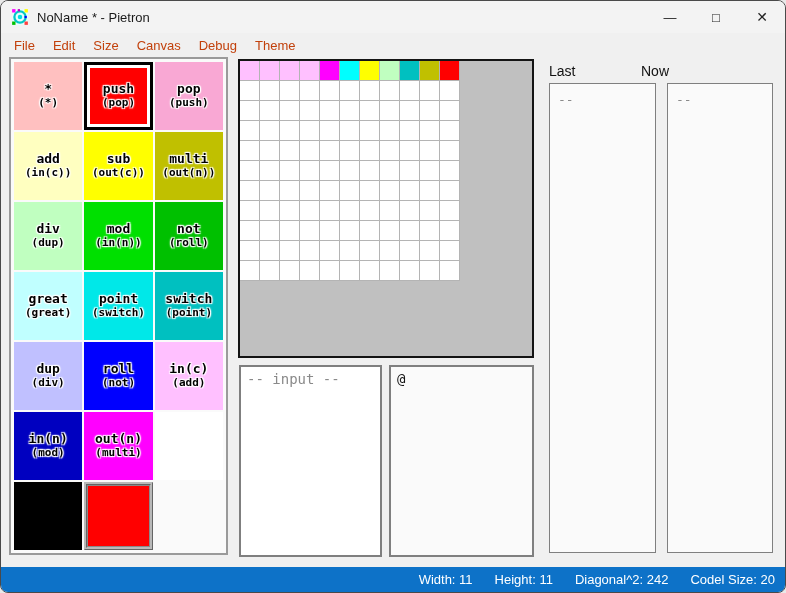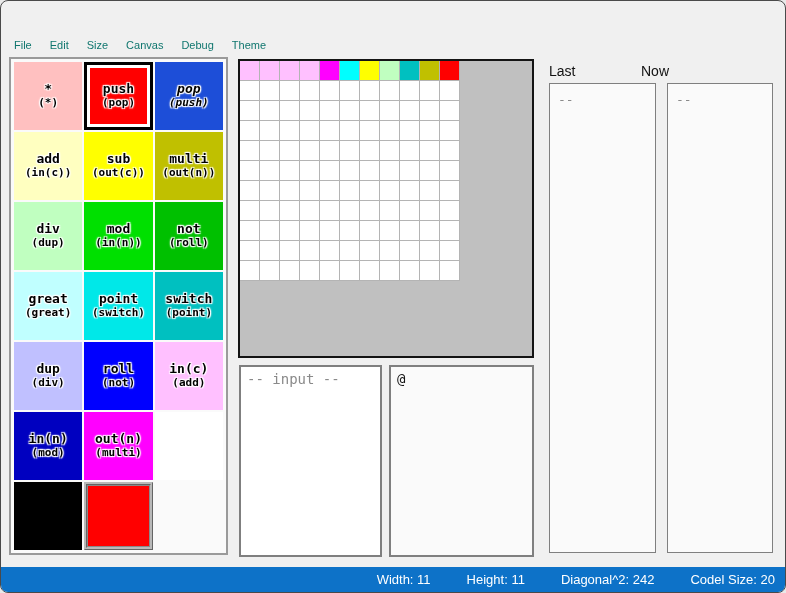--- a/index.html
+++ b/index.html
@@ -11,21 +11,21 @@
     display:flex;align-items:center;}
   .app-icon{width:18px;height:18px;margin:0 8px 0 10px;flex:0 0 auto;}
   .title-text{font-size:13px;color:#1a1a1a;}
   .win-controls{margin-left:auto;display:flex;height:100%;}
   .win-btn{width:46px;height:100%;display:flex;align-items:center;justify-content:center;
     font-size:13px;color:#222;cursor:default;}
   .win-btn.close{font-size:14px;}
   
   .menubar{position:absolute;left:0;top:32px;right:0;height:24px;display:flex;
     align-items:center;padding-left:4px;background:#f0f0f0;}
-  .menu-item{padding:3px 9px;font-size:11px;color:#0f766e;}
+  .menu-item{padding:3px 9px;font-size:13px;color:#c2410c;}
   
   .palette-panel{position:absolute;left:8px;top:56px;width:219px;height:498px;
     box-sizing:border-box;border:2px solid #9a9a9a;background:#fafafa;padding:3px;}
   .palette-grid{display:grid;grid-template-columns:repeat(3,1fr);
     grid-auto-rows:1fr;gap:2px;height:100%;}
   .cmd-btn{display:flex;flex-direction:column;align-items:center;justify-content:center;
     box-sizing:border-box;line-height:1.15;cursor:default;}
   .cmd-btn .cmd-label{font-family:"DejaVu Sans Mono",monospace;font-weight:bold;
     font-size:13px;color:#000;
     text-shadow:-1px -1px 1px #fff,1px -1px 1px #fff,-1px 1px 1px #fff,1px 1px 1px #fff,0 0 3px #fff;}
@@ -50,50 +50,69 @@
     font-family:"DejaVu Sans Mono",monospace;font-size:14px;padding:4px 6px;color:#111;}
   
   .side-label{position:absolute;top:62px;font-size:14px;color:#111;}
   .side-box{position:absolute;top:82px;height:470px;box-sizing:border-box;
     border:1px solid #7f7f7f;background:#fafafa;
     font-family:"DejaVu Sans Mono",monospace;font-size:13px;color:#8a8a8a;padding:8px;}
   .last-label{left:548px;} .last-box{left:548px;width:107px;}
   .now-label{left:640px;text-align:right;}  .now-box{left:666px;width:106px;}
   
   .statusbar{position:absolute;left:0;right:0;bottom:0;height:25px;
-    display:flex;align-items:center;justify-content:flex-end;gap:36px;
+    display:flex;align-items:center;justify-content:flex-end;gap:22px;
     padding-right:10px;color:#fff;font-size:13px;}
   .statusbar span{white-space:nowrap;}
 </style>
 </head>
 <body>
 
 <div class="window">
 
+  <div class="titlebar">
+    <svg class="app-icon" viewBox="0 0 16 16">
+      <rect x="1" y="1" width="14" height="14" fill="#e8fdfd"></rect>
+      <circle cx="8" cy="8" r="5" fill="none" stroke="#00c8c8" stroke-width="2"></circle>
+      <circle cx="8" cy="8" r="2" fill="#00e0e0"></circle>
+      <rect x="1" y="1" width="3" height="3" fill="#ff00ff"></rect>
+      <rect x="12" y="1" width="3" height="3" fill="#ffff00"></rect>
+      <rect x="1" y="12" width="3" height="3" fill="#00c000"></rect>
+      <rect x="12" y="12" width="3" height="3" fill="#ff4040"></rect>
+      <rect x="6" y="1" width="2" height="2" fill="#c000c0"></rect>
+      <rect x="12" y="7" width="2" height="2" fill="#0000ff"></rect>
+    </svg>
+    <span class="title-text">NoName * - Pietron</span>
+    <div class="win-controls">
+      <div class="win-btn">—</div>
+      <div class="win-btn">□</div>
+      <div class="win-btn close">✕</div>
+    </div>
+  </div>
 
   <div class="menubar">
       <span class="menu-item">File</span>
       <span class="menu-item">Edit</span>
       <span class="menu-item">Size</span>
       <span class="menu-item">Canvas</span>
       <span class="menu-item">Debug</span>
       <span class="menu-item">Theme</span>
     </div>
 
   <div class="palette-panel">
     <div class="palette-grid">
         <div class="cmd-btn" style="background: rgb(255, 192, 192);">
           <span class="cmd-label">*</span>
           <span class="cmd-sub">(*)</span>
         </div>
         <div class="cmd-btn selected" style="background: rgb(255, 0, 0);">
           <span class="cmd-label">push</span>
           <span class="cmd-sub">(pop)</span>
         </div>
-        <div class="cmd-btn" style="background: #1d4ed8; font-style: italic;">
+        <div class="cmd-btn" style="background: #f9a8d4;">
           <span class="cmd-label">pop</span>
           <span class="cmd-sub">(push)</span>
         </div>
         <div class="cmd-btn" style="background: rgb(255, 255, 192);">
           <span class="cmd-label">add</span>
           <span class="cmd-sub">(in(c))</span>
         </div>
         <div class="cmd-btn" style="background: rgb(255, 255, 0);">
           <span class="cmd-label">sub</span>
           <span class="cmd-sub">(out(c))</span>

